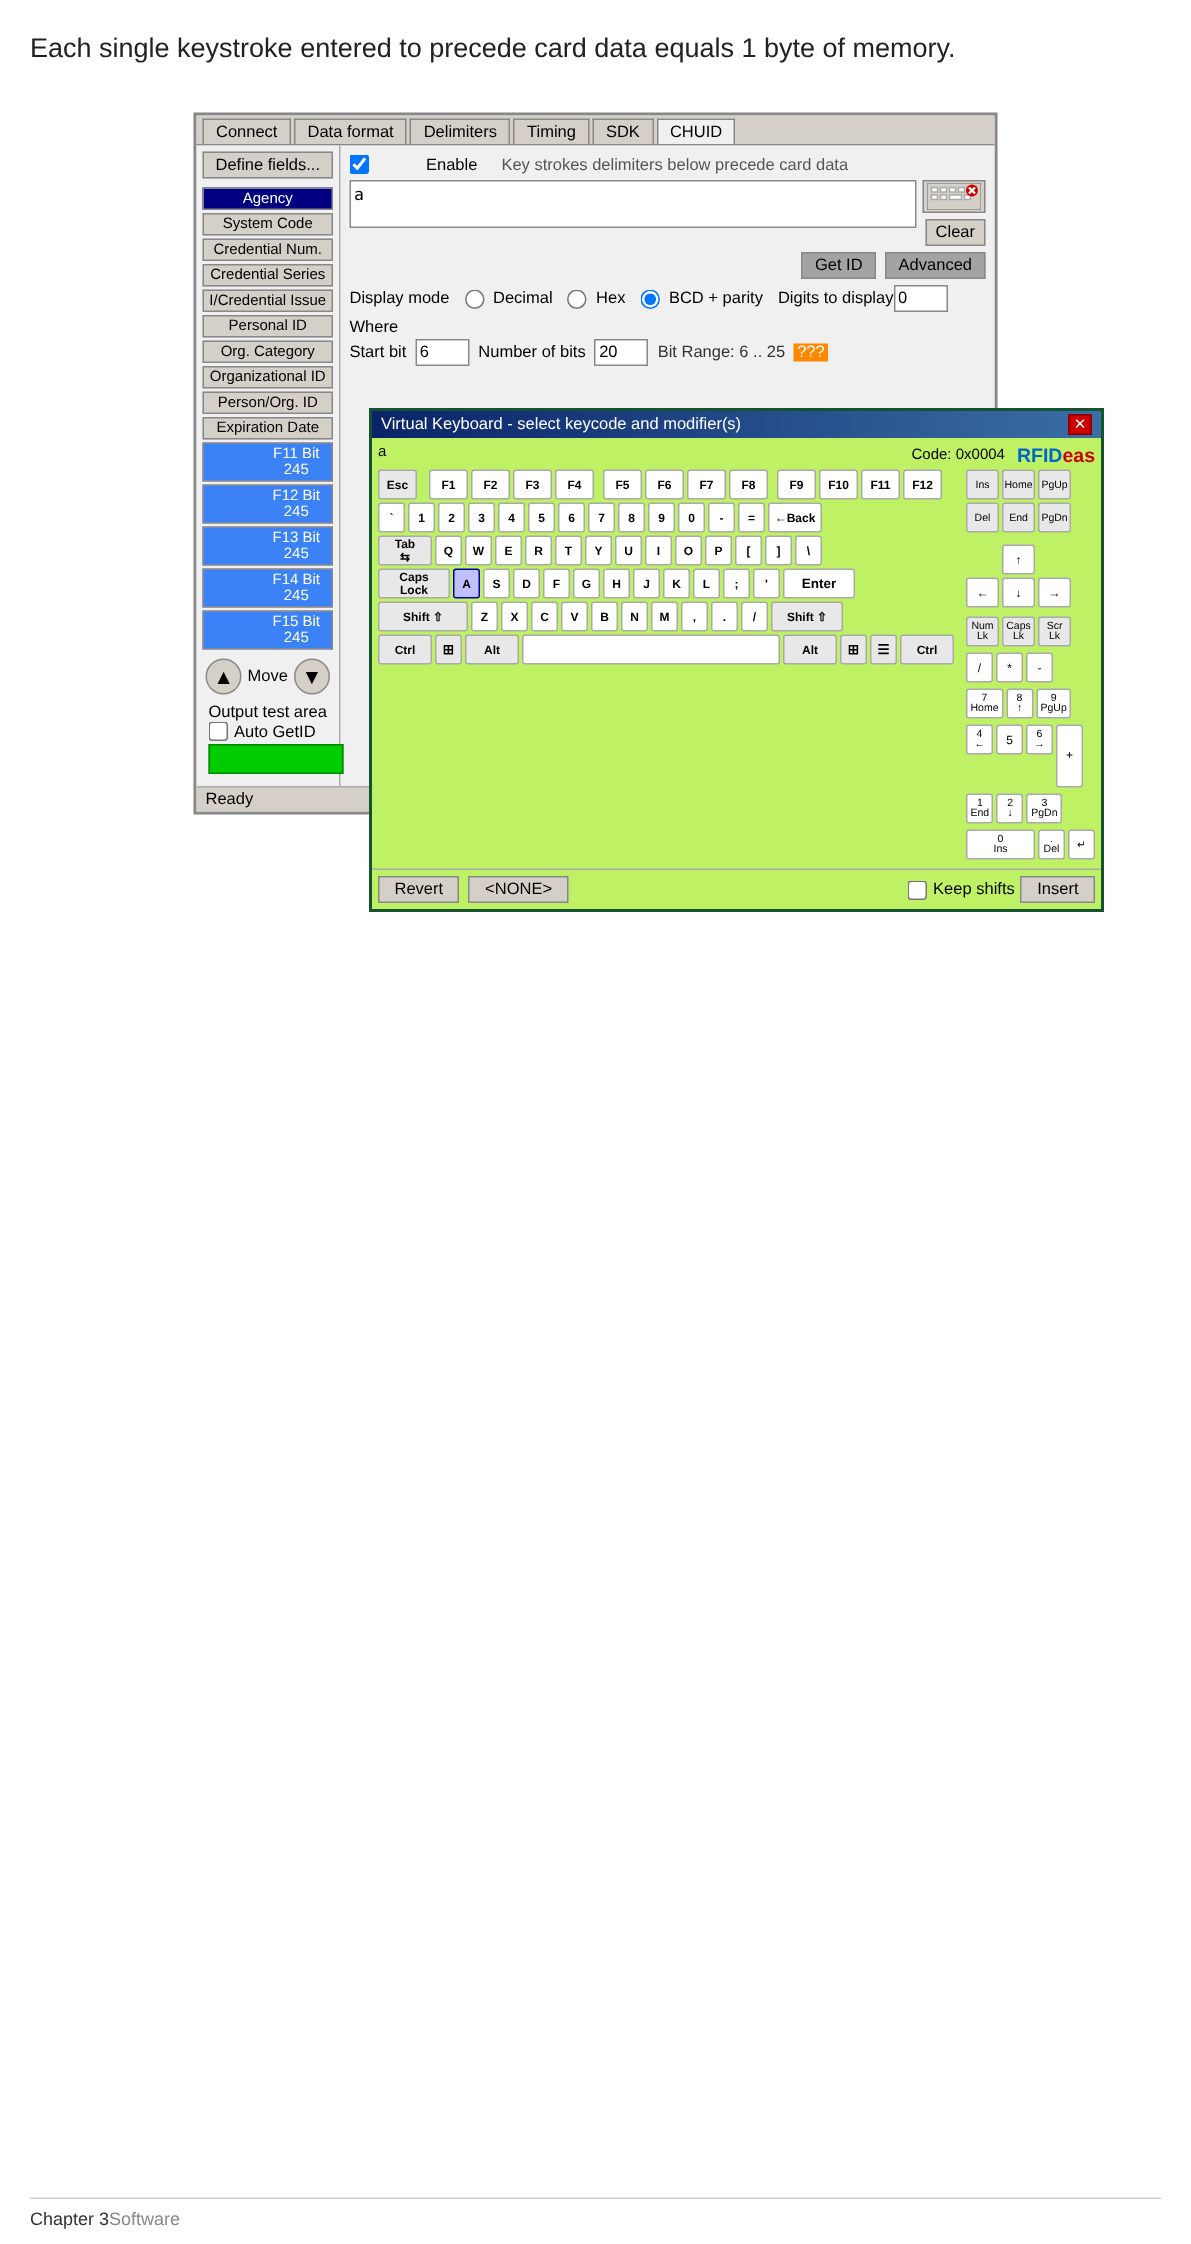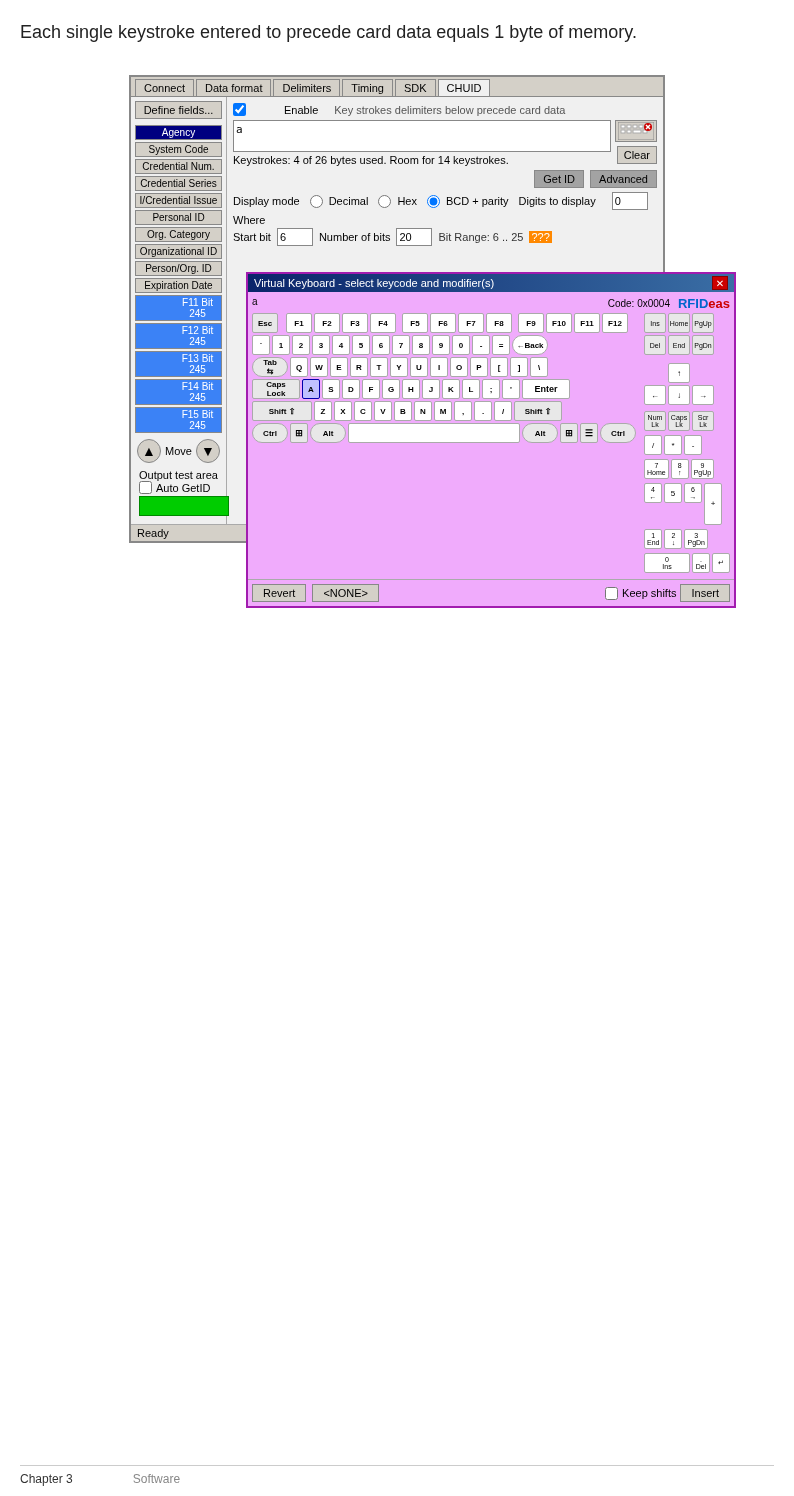--- a/index.html
+++ b/index.html
@@ -179,21 +179,21 @@
     }
     
     .display-mode-row {
       display: flex;
       align-items: center;
       gap: 10px;
     }
     .display-mode-label { font-size: 11px; }
     .radio-group { display: flex; align-items: center; gap: 6px; }
     .radio-group label { font-size: 11px; }
-    .digits-row { display: flex; align-items: center; gap: 16px; font-size: 11px; }
+    .digits-row { display: flex; align-items: center; gap: 0; font-size: 11px; }
     
     .where-section { font-size: 11px; }
     .where-row {
       display: flex;
       align-items: center;
       gap: 6px;
       margin-top: 2px;
     }
     .spinbox {
       width: 36px;
@@ -232,22 +232,22 @@
       margin-top: 2px;
       width: 90px;
     }
 
     
     .vkb-dialog {
       position: absolute;
       top: 195px;
       left: 115px;
       width: 490px;
-      background: #f0abfc;
-      border: 2px solid #a21caf;
+      background: #bef264;
+      border: 2px solid #14532d;
       z-index: 10;
       font-size: 10px;
     }
     .vkb-titlebar {
       background: linear-gradient(to right, #0a246a, #3a6ea5);
       color: #fff;
       padding: 2px 6px;
       display: flex;
       justify-content: space-between;
       align-items: center;
@@ -302,21 +302,21 @@
       height: 20px;
       display: flex;
       align-items: center;
       justify-content: center;
       cursor: pointer;
       font-size: 9px;
       text-align: center;
       border-radius: 2px;
       padding: 0 2px;
     }
-    .key.wide { min-width: 36px; border-radius: 10px; }
+    .key.wide { min-width: 36px; }
     .key.wider { min-width: 48px; }
     .key.widest { min-width: 60px; }
     .key.special { background: #e8e8e8; font-size: 8px; }
     .key.fn { min-width: 26px; font-size: 8px; }
     .key.small { min-width: 18px; font-size: 8px; }
     .key.selected { background: #c0c0ff; border-color: #0000aa; }
     
     .numpad-group {
       display: flex;
       flex-direction: column;
@@ -344,21 +344,21 @@
       position: absolute;
       bottom: 10px;
       left: 20px;
       right: 20px;
       display: flex;
       align-items: center;
       border-top: 1px solid #ccc;
       padding-top: 6px;
     }
     .footer-chapter { font-size: 12px; color: #333; }
-    .footer-section { font-size: 12px; color: #888; margin-left: 60px; }
+    .footer-section { font-size: 12px; color: #888; }
   </style>
 </head>
 <body>
 
 <div class="page-content">
   <p class="intro-text">Each single keystroke entered to precede card data equals 1 byte of memory.</p>
 
   <div class="main-dialog">
 
     <div class="tab-bar">
@@ -408,23 +408,20 @@
 
         <div class="enable-row">
           <input type="checkbox" checked="" style="">
           <label>Enable</label>
           <span class="hint-text">Key strokes delimiters below precede card data</span>
         </div>
 
         <div class="text-area-section">
           <div style="flex:1; display:flex; flex-direction:column; gap:2px;">
             <textarea class="text-area-box" style="">a</textarea>
-            <div style="display:flex; align-items:center; gap:4px;">
-              <span style="font-size:11px;">Keystrokes: 4 of 26 bytes used. Room for 14 keystrokes.</span>
-            </div>
           </div>
           <div class="right-controls">
             <div class="kb-icon">
               <svg width="36" height="18" viewBox="0 0 36 18">
                 <rect x="0" y="0" width="36" height="18" fill="#d4d0c8" stroke="#888" stroke-width="1"></rect>
                 <rect x="3" y="3" width="4" height="3" fill="#fff" stroke="#aaa"></rect>
                 <rect x="9" y="3" width="4" height="3" fill="#fff" stroke="#aaa"></rect>
                 <rect x="15" y="3" width="4" height="3" fill="#fff" stroke="#aaa"></rect>
                 <rect x="21" y="3" width="4" height="3" fill="#fff" stroke="#aaa"></rect>
                 <rect x="27" y="3" width="4" height="3" fill="#fff" stroke="#aaa"></rect>

